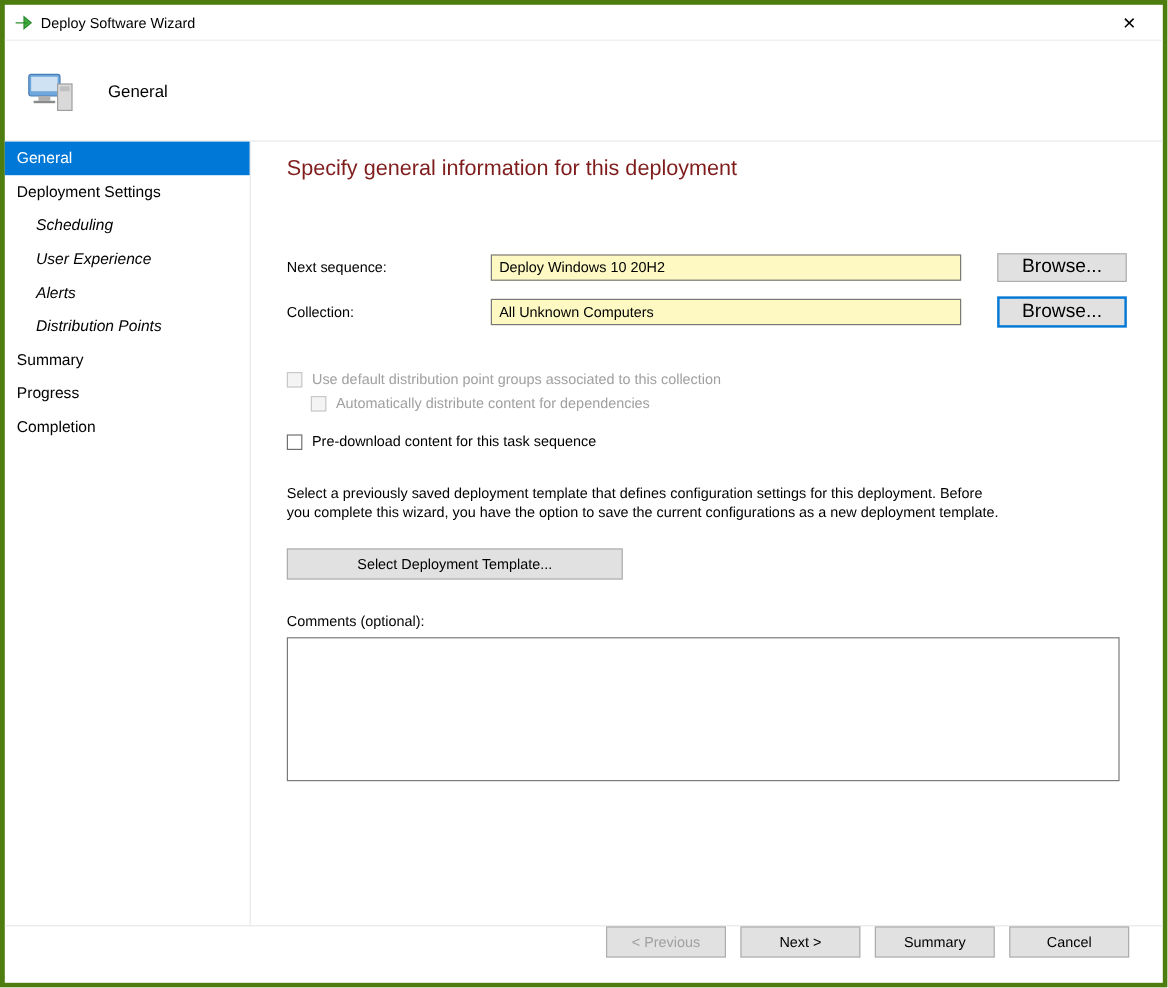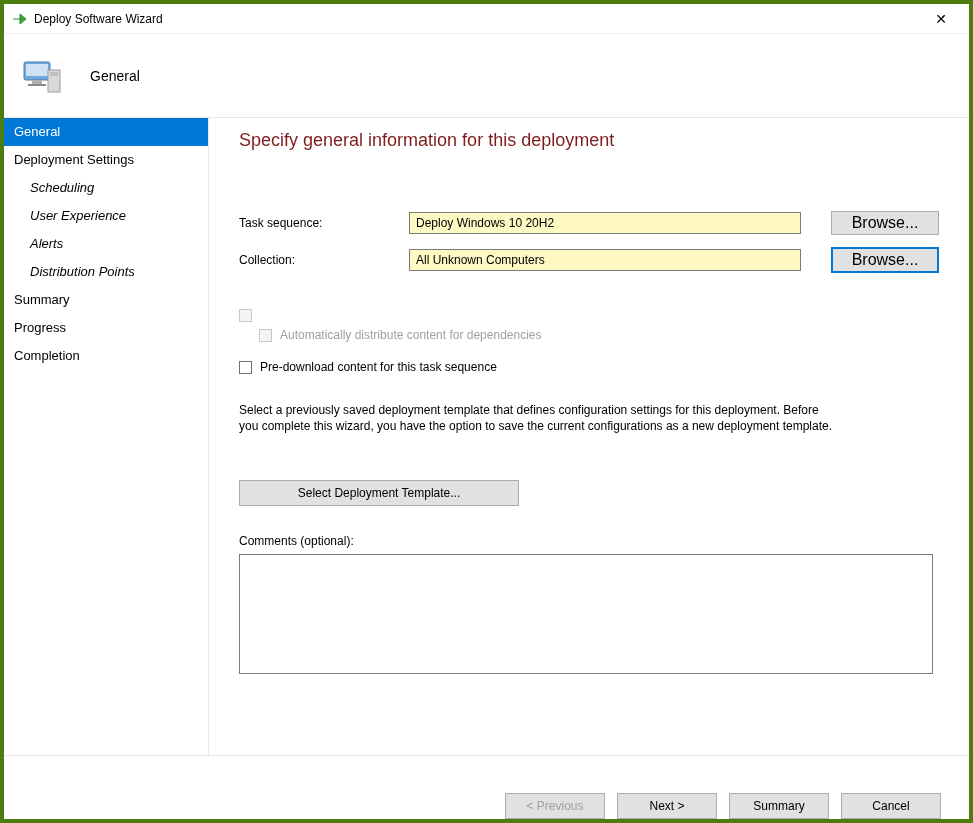--- a/index.html
+++ b/index.html
@@ -144,43 +144,43 @@
     max-width: 600px;
   }
   .template-btn {
     width: 280px;
     height: 26px;
     background: #e1e1e1;
     border: 1px solid #adadad;
     font-size: 12px;
     font-family: inherit;
     cursor: pointer;
-    margin-top: 46px;
+    margin-top: 22px;
   }
   .comments-label {
     font-size: 12px;
     margin-top: 28px;
   }
   .comments-box {
     width: 694px;
     height: 120px;
     border: 1px solid #7a7a7a;
     margin-top: 6px;
     font-family: inherit;
     font-size: 12px;
     padding: 4px;
     resize: none;
     overflow-y: scroll;
   }
   .footer {
-    height: 64px;
+    height: 48px;
     border-top: 1px solid #e8e8e8;
     display: flex;
     justify-content: flex-end;
-    align-items: flex-end;
+    align-items: flex-start;
     padding-right: 28px;
     gap: 12px;
   }
   .footer button {
     width: 100px;
     height: 26px;
     background: #e1e1e1;
     border: 1px solid #adadad;
     font-size: 12px;
     font-family: inherit;
@@ -234,34 +234,35 @@
       <div class="nav-item child"><span>Distribution Points</span></div>
       <div class="nav-item"><span>Summary</span></div>
       <div class="nav-item"><span>Progress</span></div>
       <div class="nav-item"><span>Completion</span></div>
     </div>
 
     <div class="content">
       <div class="page-heading">Specify general information for this deployment</div>
 
       <div class="form-row">
-        <div class="form-label">Task sequence:</div>
+        <div class="form-label">Next sequence:</div>
         <input class="text-field" type="text" readonly="" value="Deploy Windows 10 20H2" style="">
         <button class="browse-btn">Browse...</button>
       </div>
 
       <div class="form-row">
         <div class="form-label">Collection:</div>
         <input class="text-field" type="text" readonly="" value="All Unknown Computers" style="">
         <button class="browse-btn focused">Browse...</button>
       </div>
 
       <div class="check-group">
         <div class="check-row disabled">
           <span class="check-box"></span>
+          <span>Use default distribution point groups associated to this collection</span>
         </div>
         <div class="check-row disabled" style="margin-left:20px">
           <span class="check-box"></span>
           <span>Automatically distribute content for dependencies</span>
         </div>
         <div class="check-row" style="margin-top:18px">
           <span class="check-box"></span>
           <span>Pre-download content for this task sequence</span>
         </div>
       </div>

